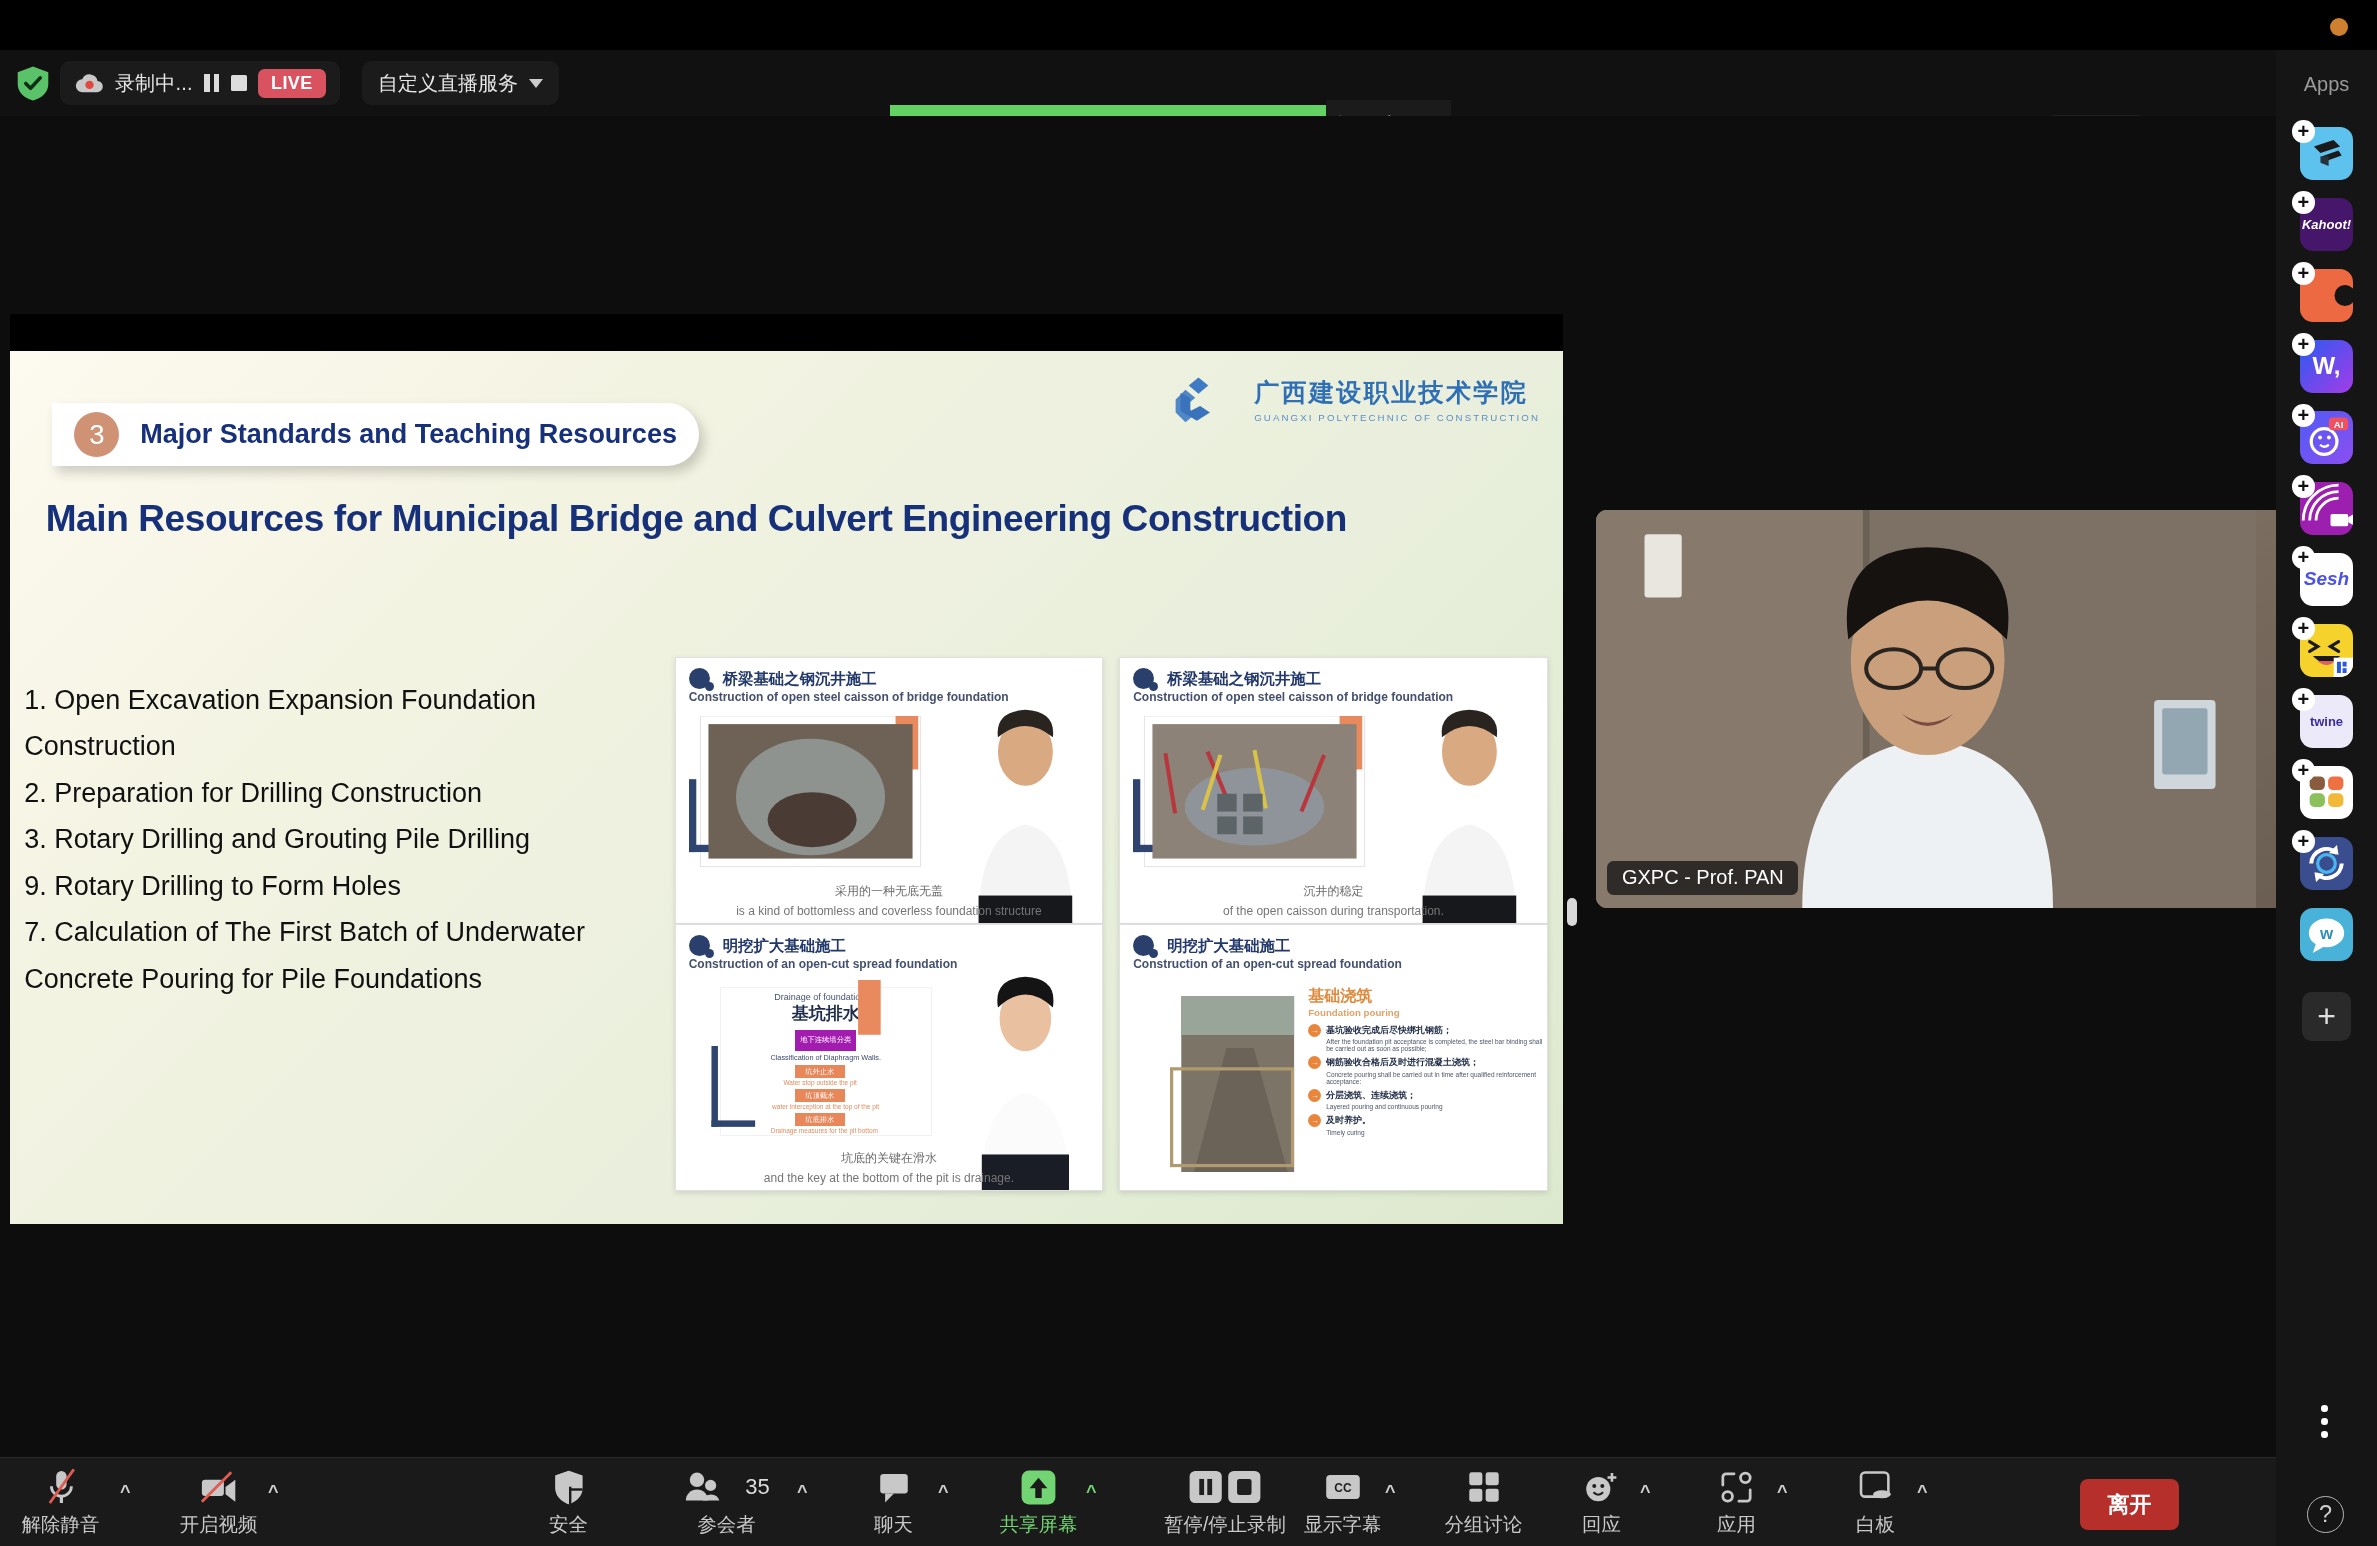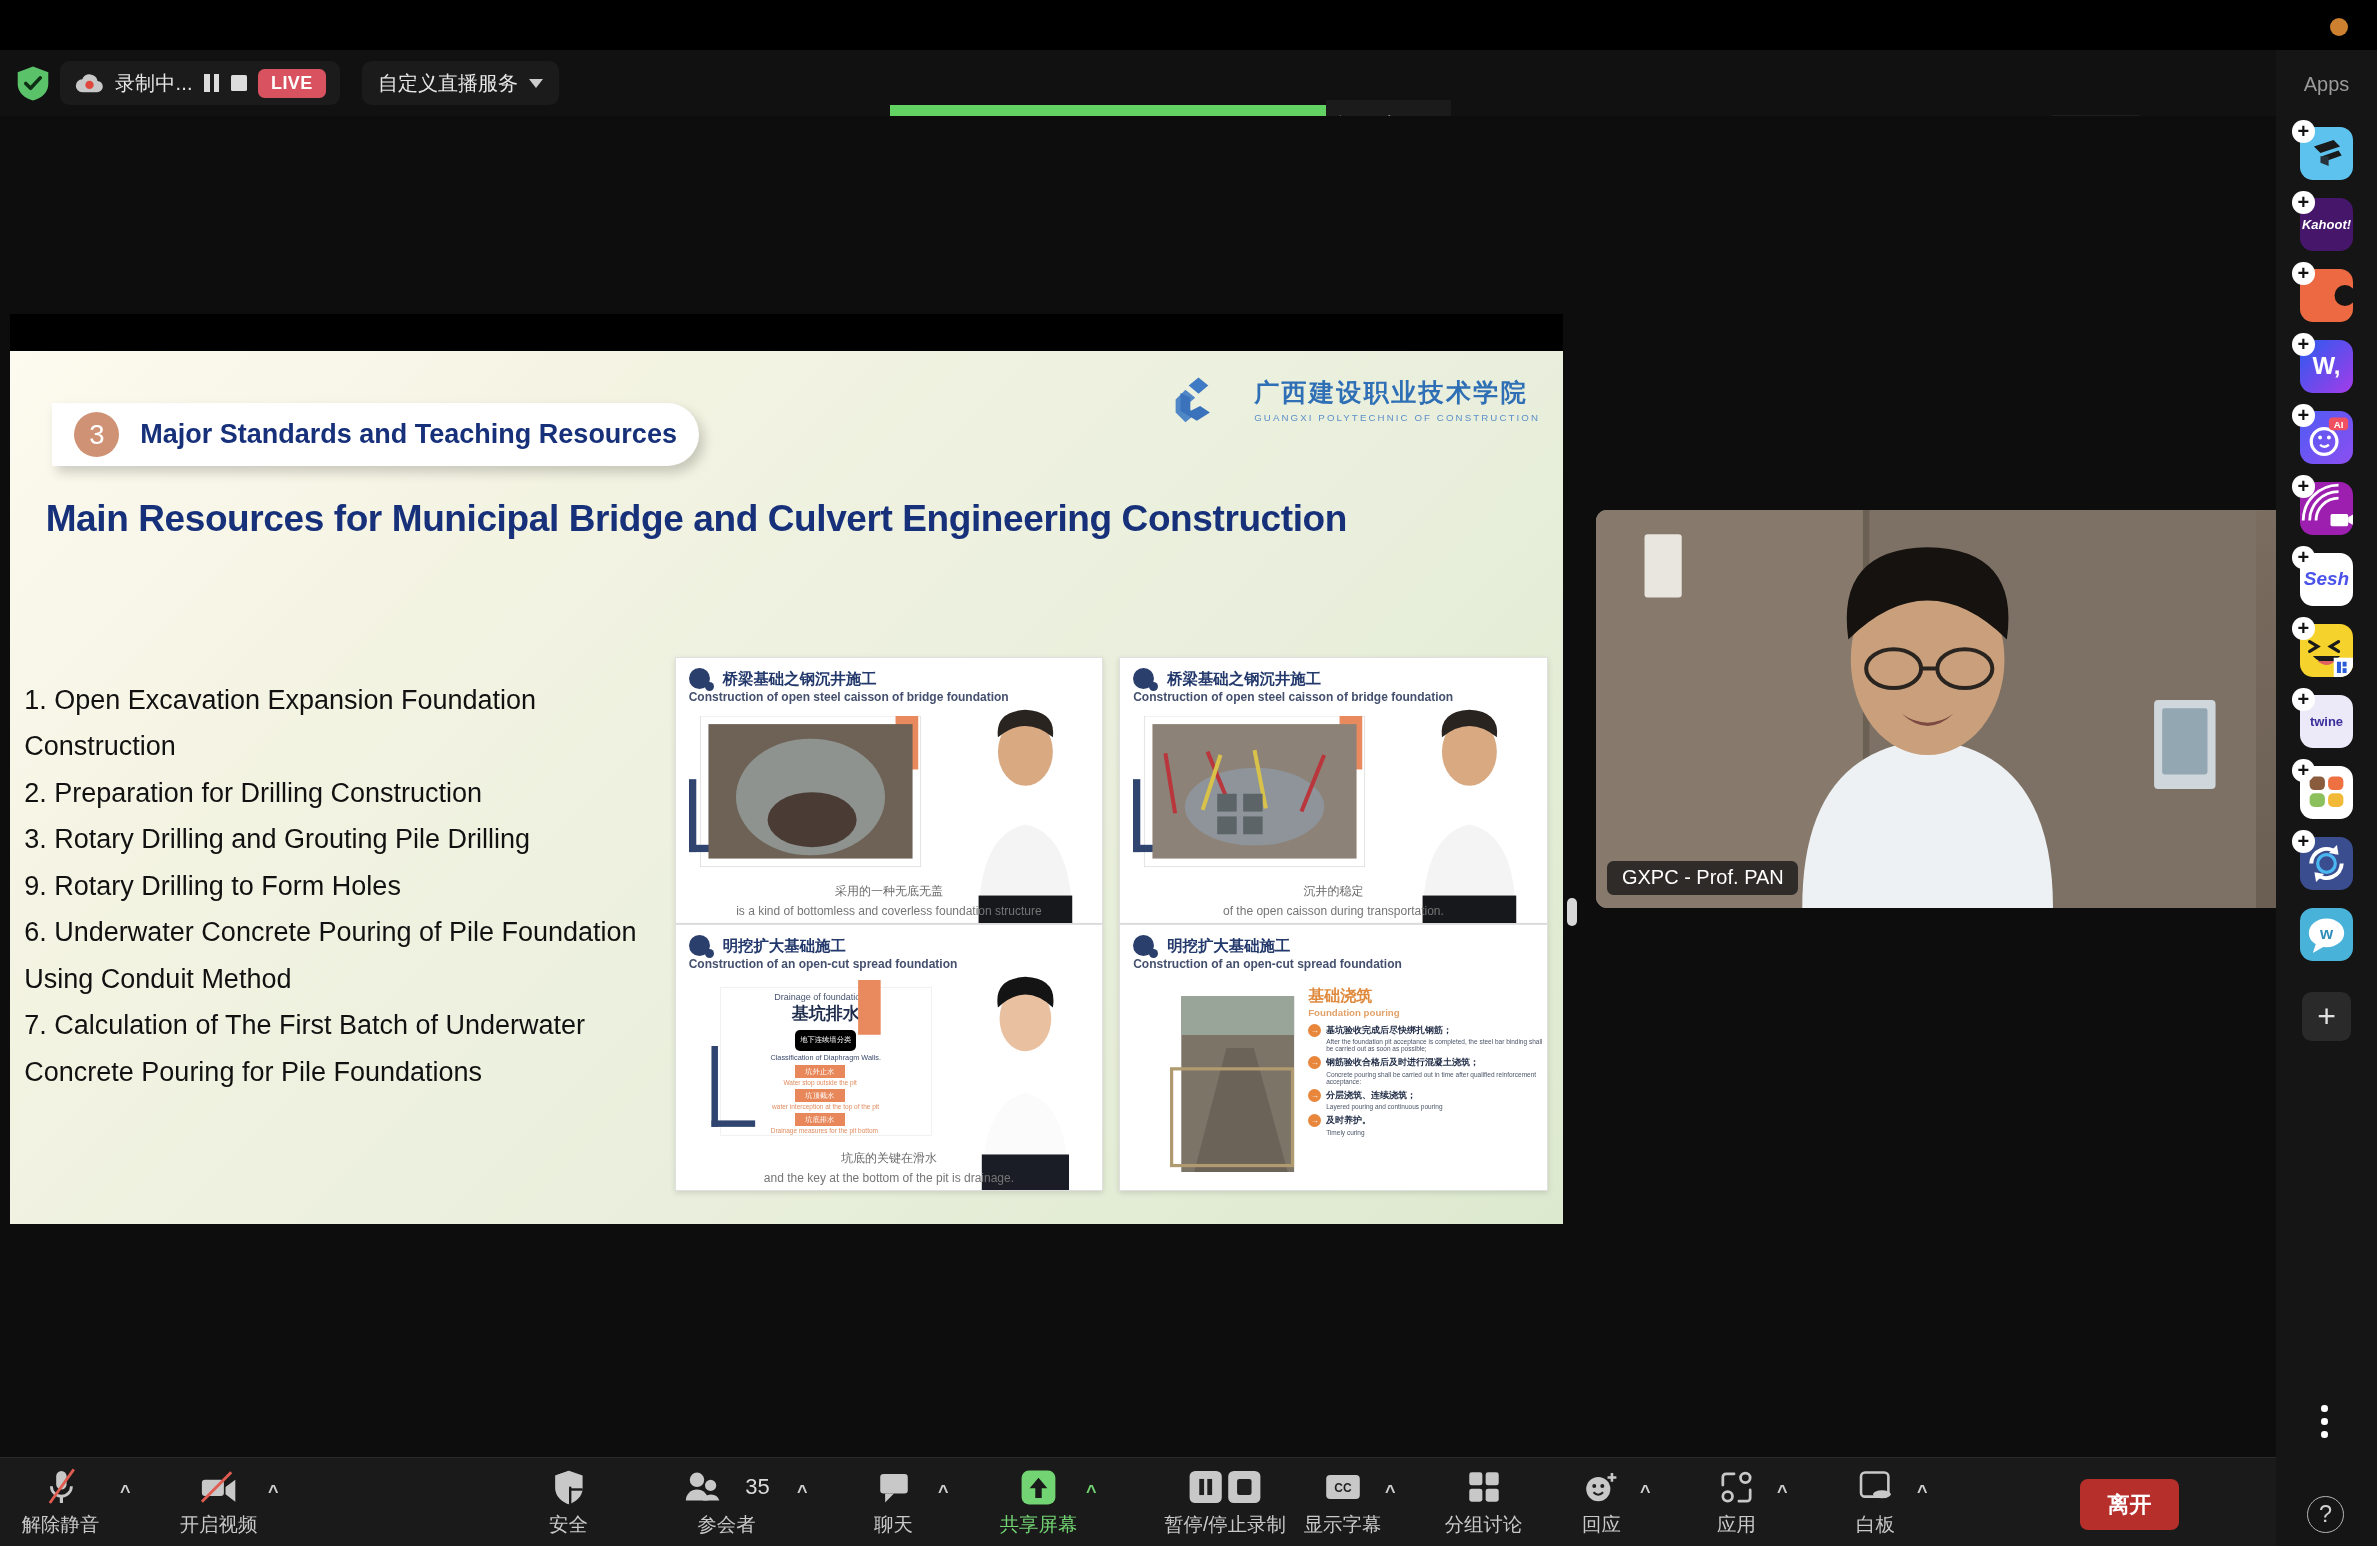--- a/index.html
+++ b/index.html
@@ -311,21 +311,20 @@
           <span class="txt">Major Standards and Teaching Resources</span>
         </div>
 
         <div class="slide-title">Main Resources for Municipal Bridge and Culvert Engineering Construction</div>
 
         <div class="slide-list">
           <div>1. Open Excavation Expansion Foundation Construction</div>
           <div>2. Preparation for Drilling Construction</div>
           <div>3. Rotary Drilling and Grouting Pile Drilling</div>
           <div>9. Rotary Drilling to Form Holes</div>
-          <div>6. Underwater Concrete Pouring of Pile Foundation Using Conduit Method</div>
           <div>7. Calculation of The First Batch of Underwater Concrete Pouring for Pile Foundations</div>
         </div>
 
         <div class="thumbs">
           <div class="thumb-row">
 
             <div class="thumb">
               <span class="t-dot"></span>
               <span class="t-dot2"></span>
               <div class="t-cn">桥梁基础之钢沉井施工</div>
@@ -391,21 +390,21 @@
           <div class="thumb-row">
 
             <div class="thumb">
               <span class="t-dot"></span>
               <span class="t-dot2"></span>
               <div class="t-cn">明挖扩大基础施工</div>
               <div class="t-en">Construction of an open-cut spread foundation</div>
               <div style="position:absolute;left:45px;top:63px;width:210px;height:147px;background:#fff;box-shadow:0 0 0 0.8px #eee">
                 <div style="text-align:center;color:#46536f;font-size:9px;margin-top:4px">Drainage of foundation pit</div>
                 <div style="text-align:center;color:#1f2d4d;font-size:17px;font-weight:bold;font-family:'DejaVu Sans',sans-serif">基坑排水</div>
-                <div style="margin:4.9px auto 0;width:61px;height:21px;background:#000000;color:#fff;font-size:7.3px;display:flex;align-items:center;justify-content:center;border-radius:5px;font-family:'DejaVu Sans',sans-serif">地下连续墙分类</div>
+                <div style="margin:4.9px auto 0;width:61px;height:21px;background:#a21caf;color:#fff;font-size:7.3px;display:flex;align-items:center;justify-content:center;border-radius:0;font-family:'DejaVu Sans',sans-serif">地下连续墙分类</div>
                 <div style="text-align:center;color:#39496c;font-size:7.3px;margin-top:2.4px">Classification of Diaphragm Walls.</div>
                 <div style="margin-left:74px;margin-top:3.2px">
                   <div style="width:50px;height:13px;background:#e8875a;color:#fff;font-size:7.3px;display:flex;align-items:center;justify-content:center;font-family:'DejaVu Sans',sans-serif">坑外止水</div>
                   <div style="color:#e08c5f;font-size:6.5px;margin:0.8px 0 3.2px -11.3px">Water stop outside the pit</div>
                   <div style="width:50px;height:13px;background:#e8875a;color:#fff;font-size:7.3px;display:flex;align-items:center;justify-content:center;font-family:'DejaVu Sans',sans-serif">坑顶截水</div>
                   <div style="color:#e08c5f;font-size:6.5px;margin:0.8px 0 3.2px -22.6px">water interception at the top of the pit</div>
                   <div style="width:50px;height:13px;background:#e8875a;color:#fff;font-size:7.3px;display:flex;align-items:center;justify-content:center;font-family:'DejaVu Sans',sans-serif">坑底排水</div>
                   <div style="color:#e08c5f;font-size:6.5px;margin:0.8px 0 0 -24px">Drainage measures for the pit bottom</div>
                 </div>
               </div>

